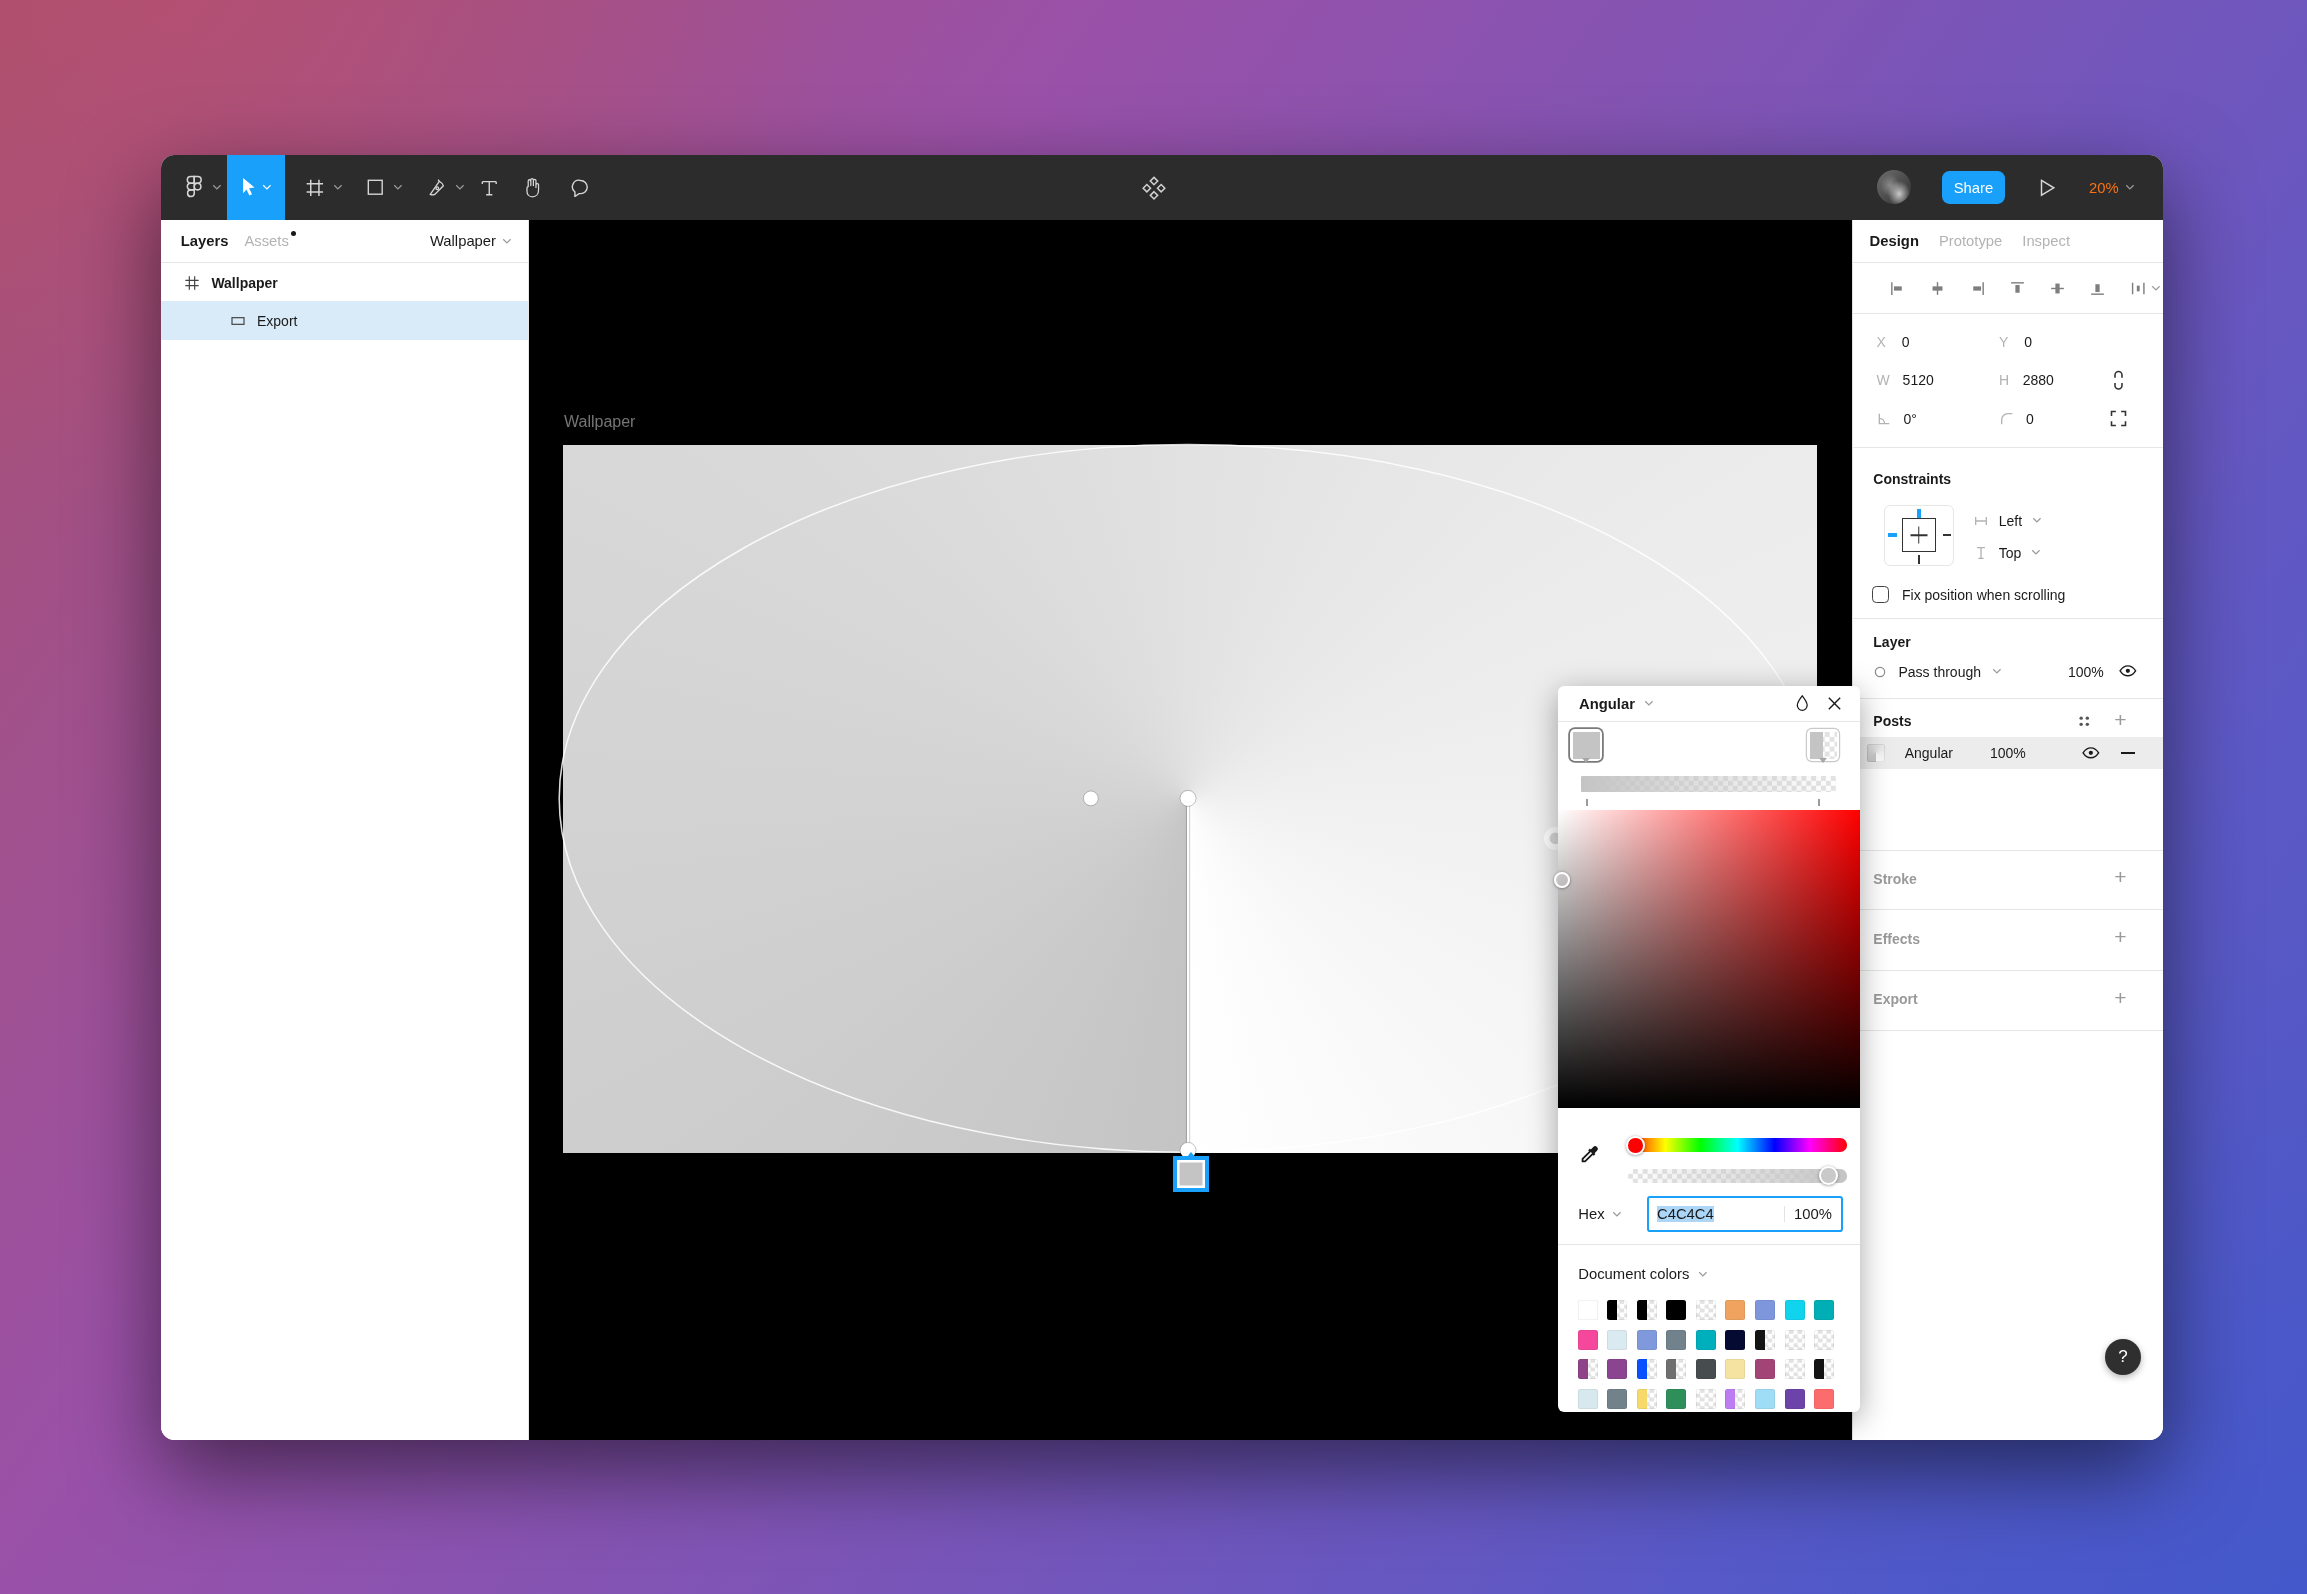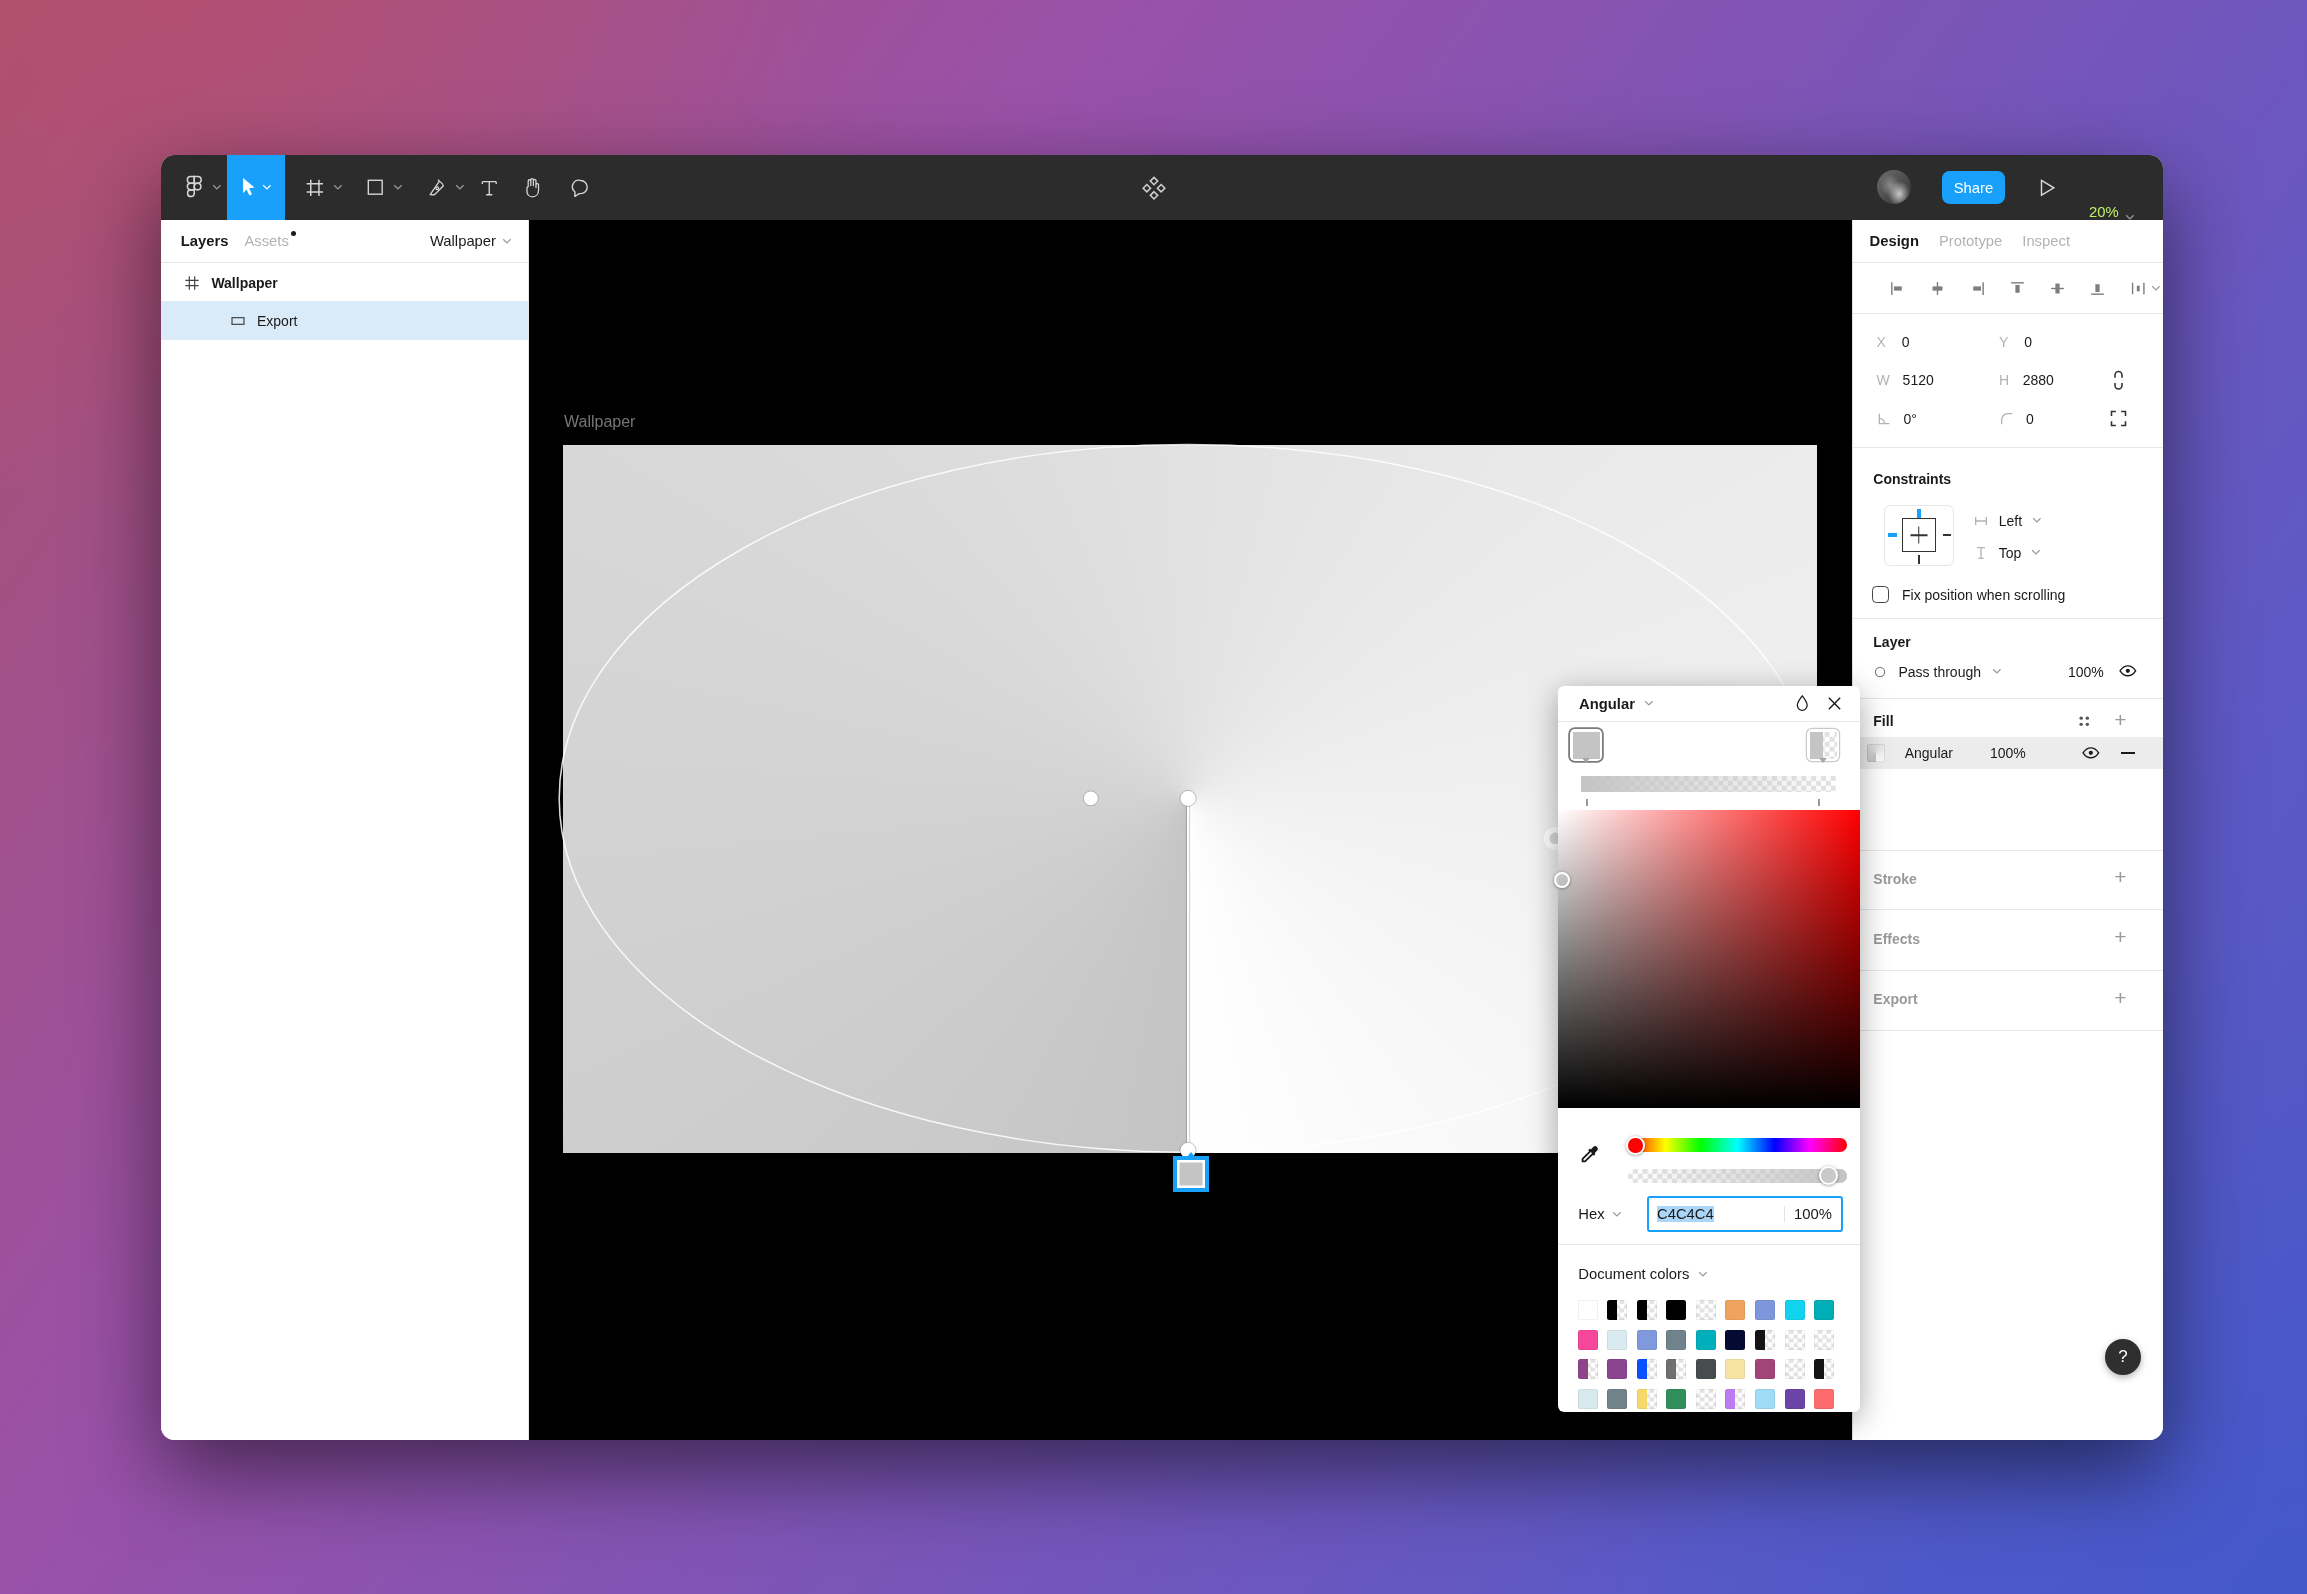--- a/index.html
+++ b/index.html
@@ -22,21 +22,21 @@
   #toolbar{height:65px;background:#2c2c2c;position:relative;flex:none;}
   .toolbtn{position:absolute;top:0;height:65px;display:flex;align-items:center;justify-content:center;}
   .chev{width:9.8px;height:6.2px;display:inline-block;}
   #move-tool{left:66px;width:58px;background:#18a0fb;}
   #share-btn{position:absolute;left:1781px;top:16px;width:63px;height:33px;background:#18a0fb;border-radius:7.4px;
     color:#fff;font-size:14.8px;font-weight:500;display:flex;align-items:center;justify-content:center;border:none;}
   #avatar{position:absolute;left:1716px;top:15.4px;width:34px;height:34px;border-radius:50%;
     background:radial-gradient(16px 18.5px at 65% 70%, #c9c9c9, rgba(200,200,200,0) 70%),
                radial-gradient(13.5px 16px at 38% 45%, #8a8a8a, rgba(120,120,120,0) 70%),
                linear-gradient(135deg,#6f6f6f,#2e2e2e);}
-  #zoom-ctl{position:absolute;left:1928px;top:0;height:65px;display:flex;align-items:flex-end;gap:6.2px;color:#bef264;font-size:14.8px;}
+  #zoom-ctl{position:absolute;left:1928px;top:0;height:65px;display:flex;align-items:center;gap:6.2px;color:#f97316;font-size:14.8px;}
   
   #main{flex:1;display:flex;min-height:0;}
   #left-sidebar{width:368px;background:#fff;position:relative;flex:none;border-right:0.6px solid #e6e6e6;}
   .hdiv{position:absolute;left:0;right:0;height:0.6px;background:#e6e6e6;}
   #left-sidebar .panel-tab{font-size:14.8px;}
   #row-style{position:absolute;left:0;top:81px;width:100%;height:39px;background:#d9ebf9;}
   #canvas{flex:1;background:#000;position:relative;min-width:0;}
   #frame{position:absolute;left:34px;top:225px;width:1254px;height:708px;background:
      conic-gradient(from 180deg at 49.85% 50%, #c4c4c4 0deg, rgba(196,196,196,0) 360deg),#ffffff;}
   #frame-label{position:absolute;left:35px;top:193px;color:#757575;font-size:16px;}
@@ -362,21 +362,21 @@
       </div>
       <span class="rp-val r" style="left:215px;top:444px">100%</span>
       <div class="r" style="left:265px;top:441px">
         <svg width="19.7" height="19.7" viewBox="0 0 24 24" stroke="#1a1a1a" stroke-width="1.7" fill="none">
               <path d="M2.5 12S6.5 6 12 6s9.5 6 9.5 6-4 6-9.5 6S2.5 12 2.5 12Z"></path>
               <circle cx="12" cy="12" r="2.6" fill="#1a1a1a" stroke="none"></circle>
             </svg>
       </div>
       <div class="hdiv" style="top:478px"></div>
 
-      <span class="rp-title" style="left:20.3px;top:493px">Fill</span>
+      <span class="rp-title" style="left:20.3px;top:493px">Posts</span>
       <div class="r" style="left:222px;top:492px">
         <svg width="18.5" height="18.5" viewBox="0 0 24 24" fill="#555">
               <circle cx="8" cy="8" r="2.2"></circle>
               <circle cx="16" cy="8" r="2.2"></circle>
               <circle cx="8" cy="16" r="2.2"></circle>
               <circle cx="16" cy="16" r="2.2"></circle>
             </svg>
       </div>
       <div class="plusbtn" style="left:257px;top:491px">+</div>
       <div class="rowc" style="left:0;top:517px;width:100%;height:32px;background:#ececec">

